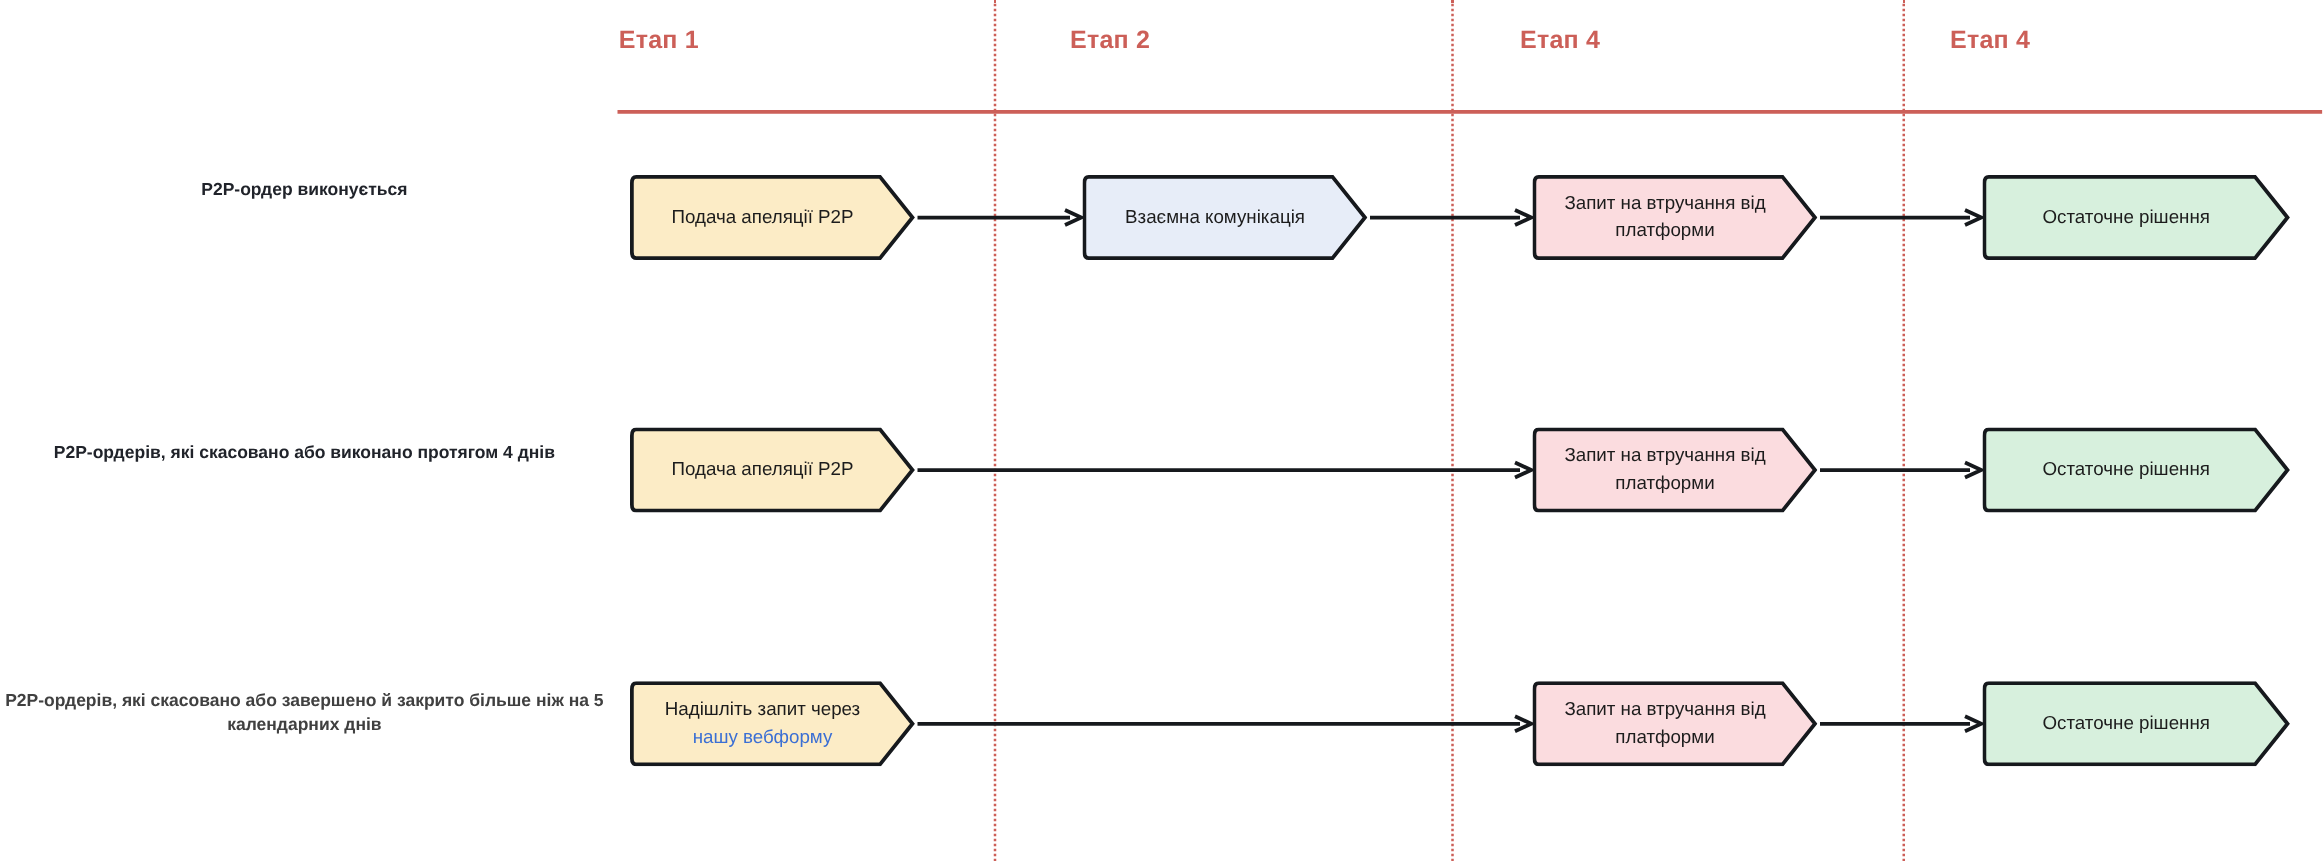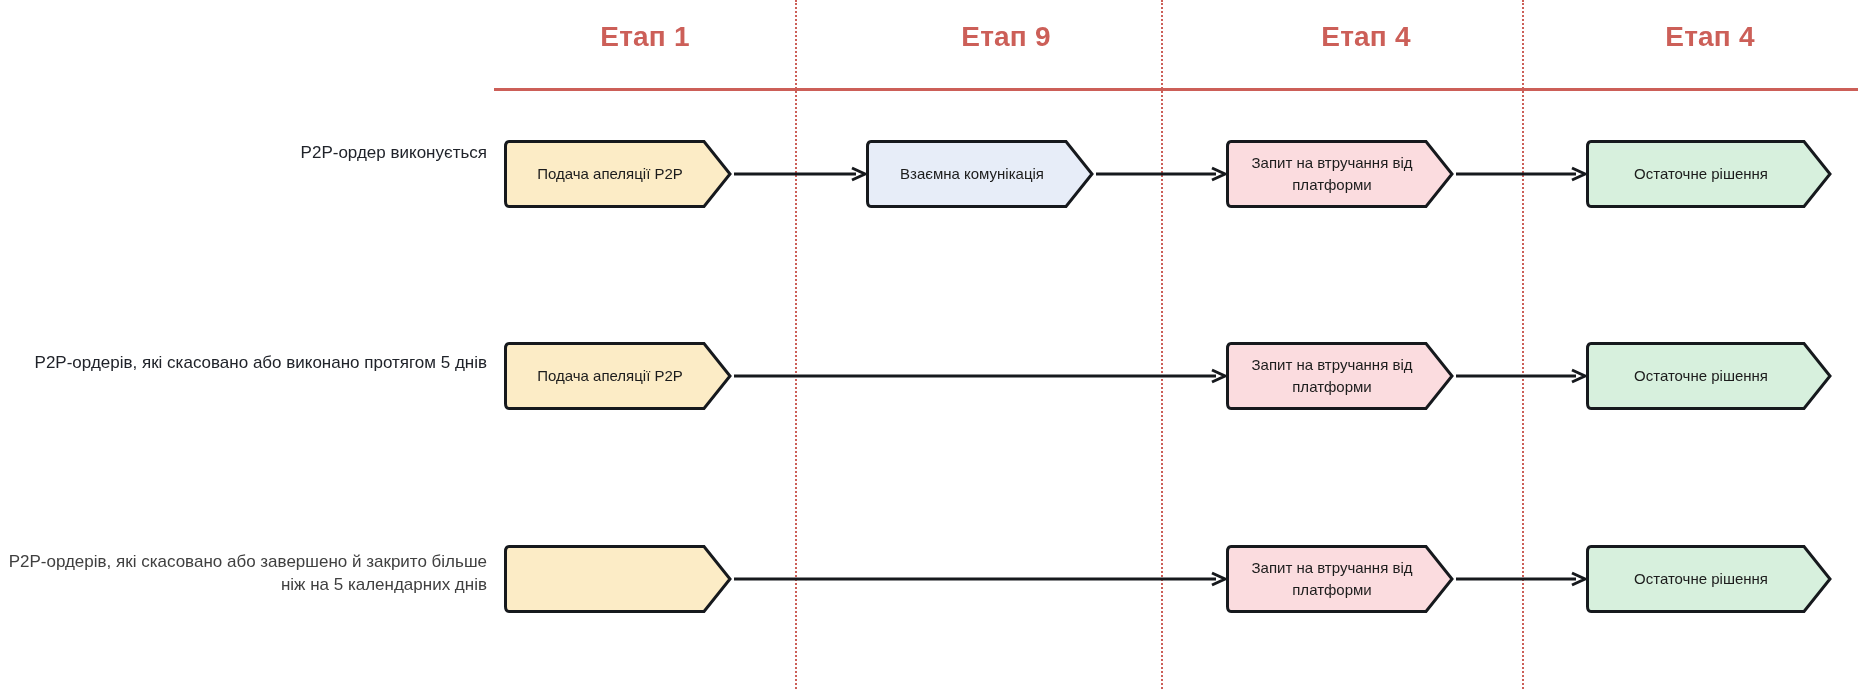--- a/index.html
+++ b/index.html
@@ -35,36 +35,35 @@
     left: 494px;
     top: 88px;
     width: 1364px;
     height: 3px;
     background: #cc5f58;
   }
 
   .stage-title {
     position: absolute;
     top: 21px;
-    text-align: center;
-    font-size: 28px;
+    font-size: 20px;
     font-weight: bold;
     color: #cc5f58;
     letter-spacing: 0.2px;
     white-space: nowrap;
   }
 
   
   .row-label {
     position: absolute;
     left: 0;
     width: 487px;
-    text-align: right;
-    font-size: 17px;
-    font-weight: normal;
+    text-align: center;
+    font-size: 14px;
+    font-weight: bold;
     color: #20232a;
     line-height: 1.35;
   }
 
   
   .node {
     position: absolute;
     box-sizing: border-box;
     display: flex;
     align-items: center;
@@ -117,21 +116,21 @@
   <div id="separators">
       <div class="stage-sep" style="left: 795px; border-left-color: rgb(204, 95, 88);"></div>
       <div class="stage-sep" style="left: 1161px; border-left-color: rgb(204, 95, 88);"></div>
       <div class="stage-sep" style="left: 1522px; border-left-color: rgb(204, 95, 88);"></div>
     </div>
 
   <div class="header-rule"></div>
 
   <div id="stage-titles">
       <div class="stage-title" style="left: 495px; width: 300px; color: rgb(204, 95, 88);">Етап 1</div>
-      <div class="stage-title" style="left: 856px; width: 300px; color: rgb(204, 95, 88);">Етап 9</div>
+      <div class="stage-title" style="left: 856px; width: 300px; color: rgb(204, 95, 88);">Етап 2</div>
       <div class="stage-title" style="left: 1216px; width: 300px; color: rgb(204, 95, 88);">Етап 4</div>
       <div class="stage-title" style="left: 1560px; width: 300px; color: rgb(204, 95, 88);">Етап 4</div>
     </div>
 
   <div id="rows">
       <div class="row-label" style="top: 142px; color: rgb(32, 35, 42);">P2P-ордер виконується</div>
       <div class="connector" style="left: 734px; width: 132px; top: 165px;">
         <svg viewBox="0 0 132 18" preserveAspectRatio="none">
           <path d="M 0 9 L 122 9" stroke="#16191d" stroke-width="3" fill="none"></path>
           <path d="M 118 3 L 131 9 L 118 15" stroke="#16191d" stroke-width="3" fill="none" stroke-linejoin="miter" stroke-linecap="butt"></path>
@@ -174,21 +173,21 @@
         <div class="node-inner"><span>Запит на втручання від</span><br><span>платформи</span></div>
       </div>
       <div class="node" style="left: 1586px; top: 140px; width: 246px; height: 68px;">
         <div class="chev">
           <svg viewBox="0 0 246 68" preserveAspectRatio="none">
             <path d="M 5 1.5 L 218 1.5 L 244 34 L 218 66.5 L 5 66.5 Q 1.5 66.5 1.5 61.5 L 1.5 6.5 Q 1.5 1.5 5 1.5 Z" fill="#d7f0dd" stroke="#16191d" stroke-width="3" stroke-linejoin="miter"></path>
           </svg>
         </div>
         <div class="node-inner"><span>Остаточне рішення</span></div>
       </div>
-      <div class="row-label" style="top: 352px; color: rgb(32, 35, 42);">P2P-ордерів, які скасовано або виконано протягом 5 днів</div>
+      <div class="row-label" style="top: 352px; color: rgb(32, 35, 42);">P2P-ордерів, які скасовано або виконано протягом 4 днів</div>
       <div class="connector" style="left: 734px; width: 492px; top: 367px;">
         <svg viewBox="0 0 492 18" preserveAspectRatio="none">
           <path d="M 0 9 L 482 9" stroke="#16191d" stroke-width="3" fill="none"></path>
           <path d="M 478 3 L 491 9 L 478 15" stroke="#16191d" stroke-width="3" fill="none" stroke-linejoin="miter" stroke-linecap="butt"></path>
         </svg>
       </div>
       <div class="connector" style="left: 1456px; width: 130px; top: 367px;">
         <svg viewBox="0 0 130 18" preserveAspectRatio="none">
           <path d="M 0 9 L 120 9" stroke="#16191d" stroke-width="3" fill="none"></path>
           <path d="M 116 3 L 129 9 L 116 15" stroke="#16191d" stroke-width="3" fill="none" stroke-linejoin="miter" stroke-linecap="butt"></path>
@@ -230,20 +229,21 @@
           <path d="M 0 9 L 120 9" stroke="#16191d" stroke-width="3" fill="none"></path>
           <path d="M 116 3 L 129 9 L 116 15" stroke="#16191d" stroke-width="3" fill="none" stroke-linejoin="miter" stroke-linecap="butt"></path>
         </svg>
       </div>
       <div class="node" style="left: 504px; top: 545px; width: 228px; height: 68px;">
         <div class="chev">
           <svg viewBox="0 0 228 68" preserveAspectRatio="none">
             <path d="M 5 1.5 L 200 1.5 L 226 34 L 200 66.5 L 5 66.5 Q 1.5 66.5 1.5 61.5 L 1.5 6.5 Q 1.5 1.5 5 1.5 Z" fill="#fcecc6" stroke="#16191d" stroke-width="3" stroke-linejoin="miter"></path>
           </svg>
         </div>
+        <div class="node-inner"><span>Надішліть запит через</span><br><span class="link" style="color: rgb(59, 111, 212);">нашу вебформу</span></div>
       </div>
       <div class="node" style="left: 1226px; top: 545px; width: 228px; height: 68px;">
         <div class="chev">
           <svg viewBox="0 0 228 68" preserveAspectRatio="none">
             <path d="M 5 1.5 L 200 1.5 L 226 34 L 200 66.5 L 5 66.5 Q 1.5 66.5 1.5 61.5 L 1.5 6.5 Q 1.5 1.5 5 1.5 Z" fill="#fbdcdf" stroke="#16191d" stroke-width="3" stroke-linejoin="miter"></path>
           </svg>
         </div>
         <div class="node-inner"><span>Запит на втручання від</span><br><span>платформи</span></div>
       </div>
       <div class="node" style="left: 1586px; top: 545px; width: 246px; height: 68px;">

